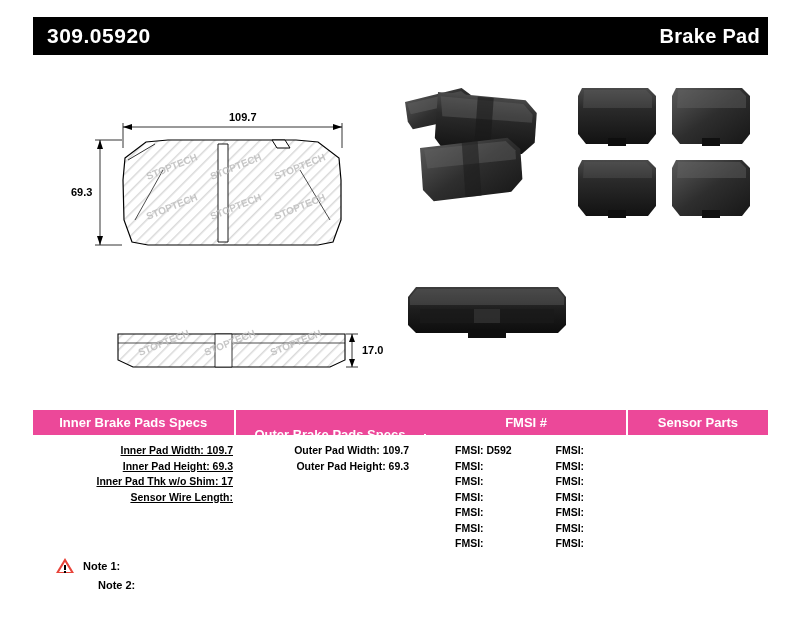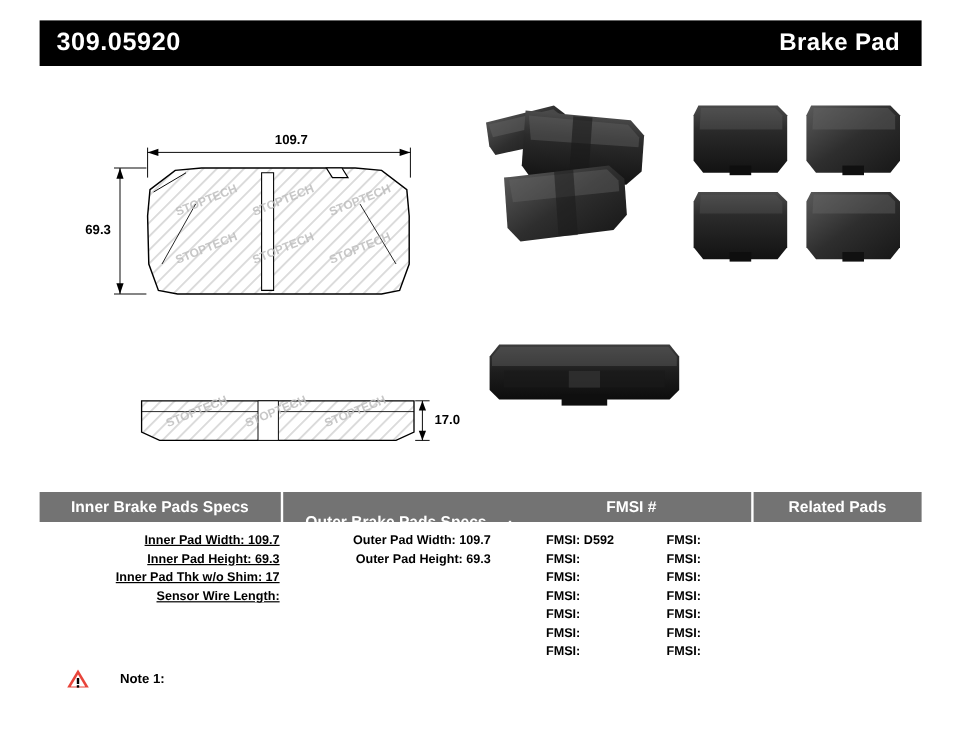--- a/index.html
+++ b/index.html
@@ -21,21 +21,21 @@
     position: absolute;
     left: 33px;
     top: 17px;
     width: 735px;
     height: 38px;
     background: #000000;
     display: flex;
     align-items: center;
     justify-content: space-between;
     box-sizing: border-box;
-    padding: 0 18px 0 14px;
+    padding: 0 8px 0 14px;
   }
   .header .part-number {
     color: #ffffff;
     font-size: 21px;
     font-weight: bold;
     letter-spacing: 0.5px;
   }
   .header .product-type {
     color: #ffffff;
     font-size: 20px;
@@ -61,21 +61,21 @@
 
   
   .spec-table {
     position: absolute;
     left: 33px;
     top: 410px;
     width: 735px;
   }
   .spec-head {
     display: flex;
-    background: #737373;
+    background: #ec4899;
     height: 25px;
   }
   .spec-head > div {
     color: #fff;
     font-size: 13px;
     font-weight: bold;
     display: flex;
     align-items: center;
     justify-content: center;
     box-sizing: border-box;
@@ -143,21 +143,21 @@
   }
   .note-icon {
     width: 20px;
     height: 18px;
     position: relative;
     flex: 0 0 20px;
   }
   .note-text {
     font-size: 11px;
     font-weight: bold;
-    margin-left: 24px;
+    margin-left: 7px;
   }
   .note-row.second .note-text { margin-left: 22px; }
 
   
   .tri {
     position: absolute;
     left: 0; top: 1px;
     width: 0; height: 0;
     border-left: 9px solid transparent;
     border-right: 9px solid transparent;
@@ -328,21 +328,21 @@
   <span class="dim-label" style="left:71px; top:126px;">69.3</span>
   <span class="dim-label" style="left:362px; top:284px;">17.0</span>
 </div>
 
 <div class="spec-table">
 
   <div class="spec-head">
     <div class="col-1">Inner Brake Pads Specs</div>
     <div class="col-2">Outer Brake Pads Specs</div>
     <div class="col-3">FMSI #</div>
-    <div class="col-4">Related Pads</div>
+    <div class="col-4">Sensor Parts</div>
   </div>
 
   <div class="spec-body">
 
     <div class="spec-col-inner">
       <div class="spec-line">Inner Pad Width: 109.7</div>
       <div class="spec-line">Inner Pad Height: 69.3</div>
       <div class="spec-line">Inner Pad Thk w/o Shim: 17</div>
       <div class="spec-line">Sensor Wire Length:</div>
     </div>
@@ -382,13 +382,17 @@
 <div class="notes">
   <div class="note-row">
     <span class="note-icon">
       <span class="tri"></span>
       <span class="tri-inner"></span>
       <span class="tri-bang"></span>
       <span class="tri-dot"></span>
     </span>
     <span class="note-text">Note 1:</span>
   </div>
+  <div class="note-row second">
+    <span class="note-icon"></span>
+    <span class="note-text">Note 2:</span>
+  </div>
 </div>
 
 </body></html>

